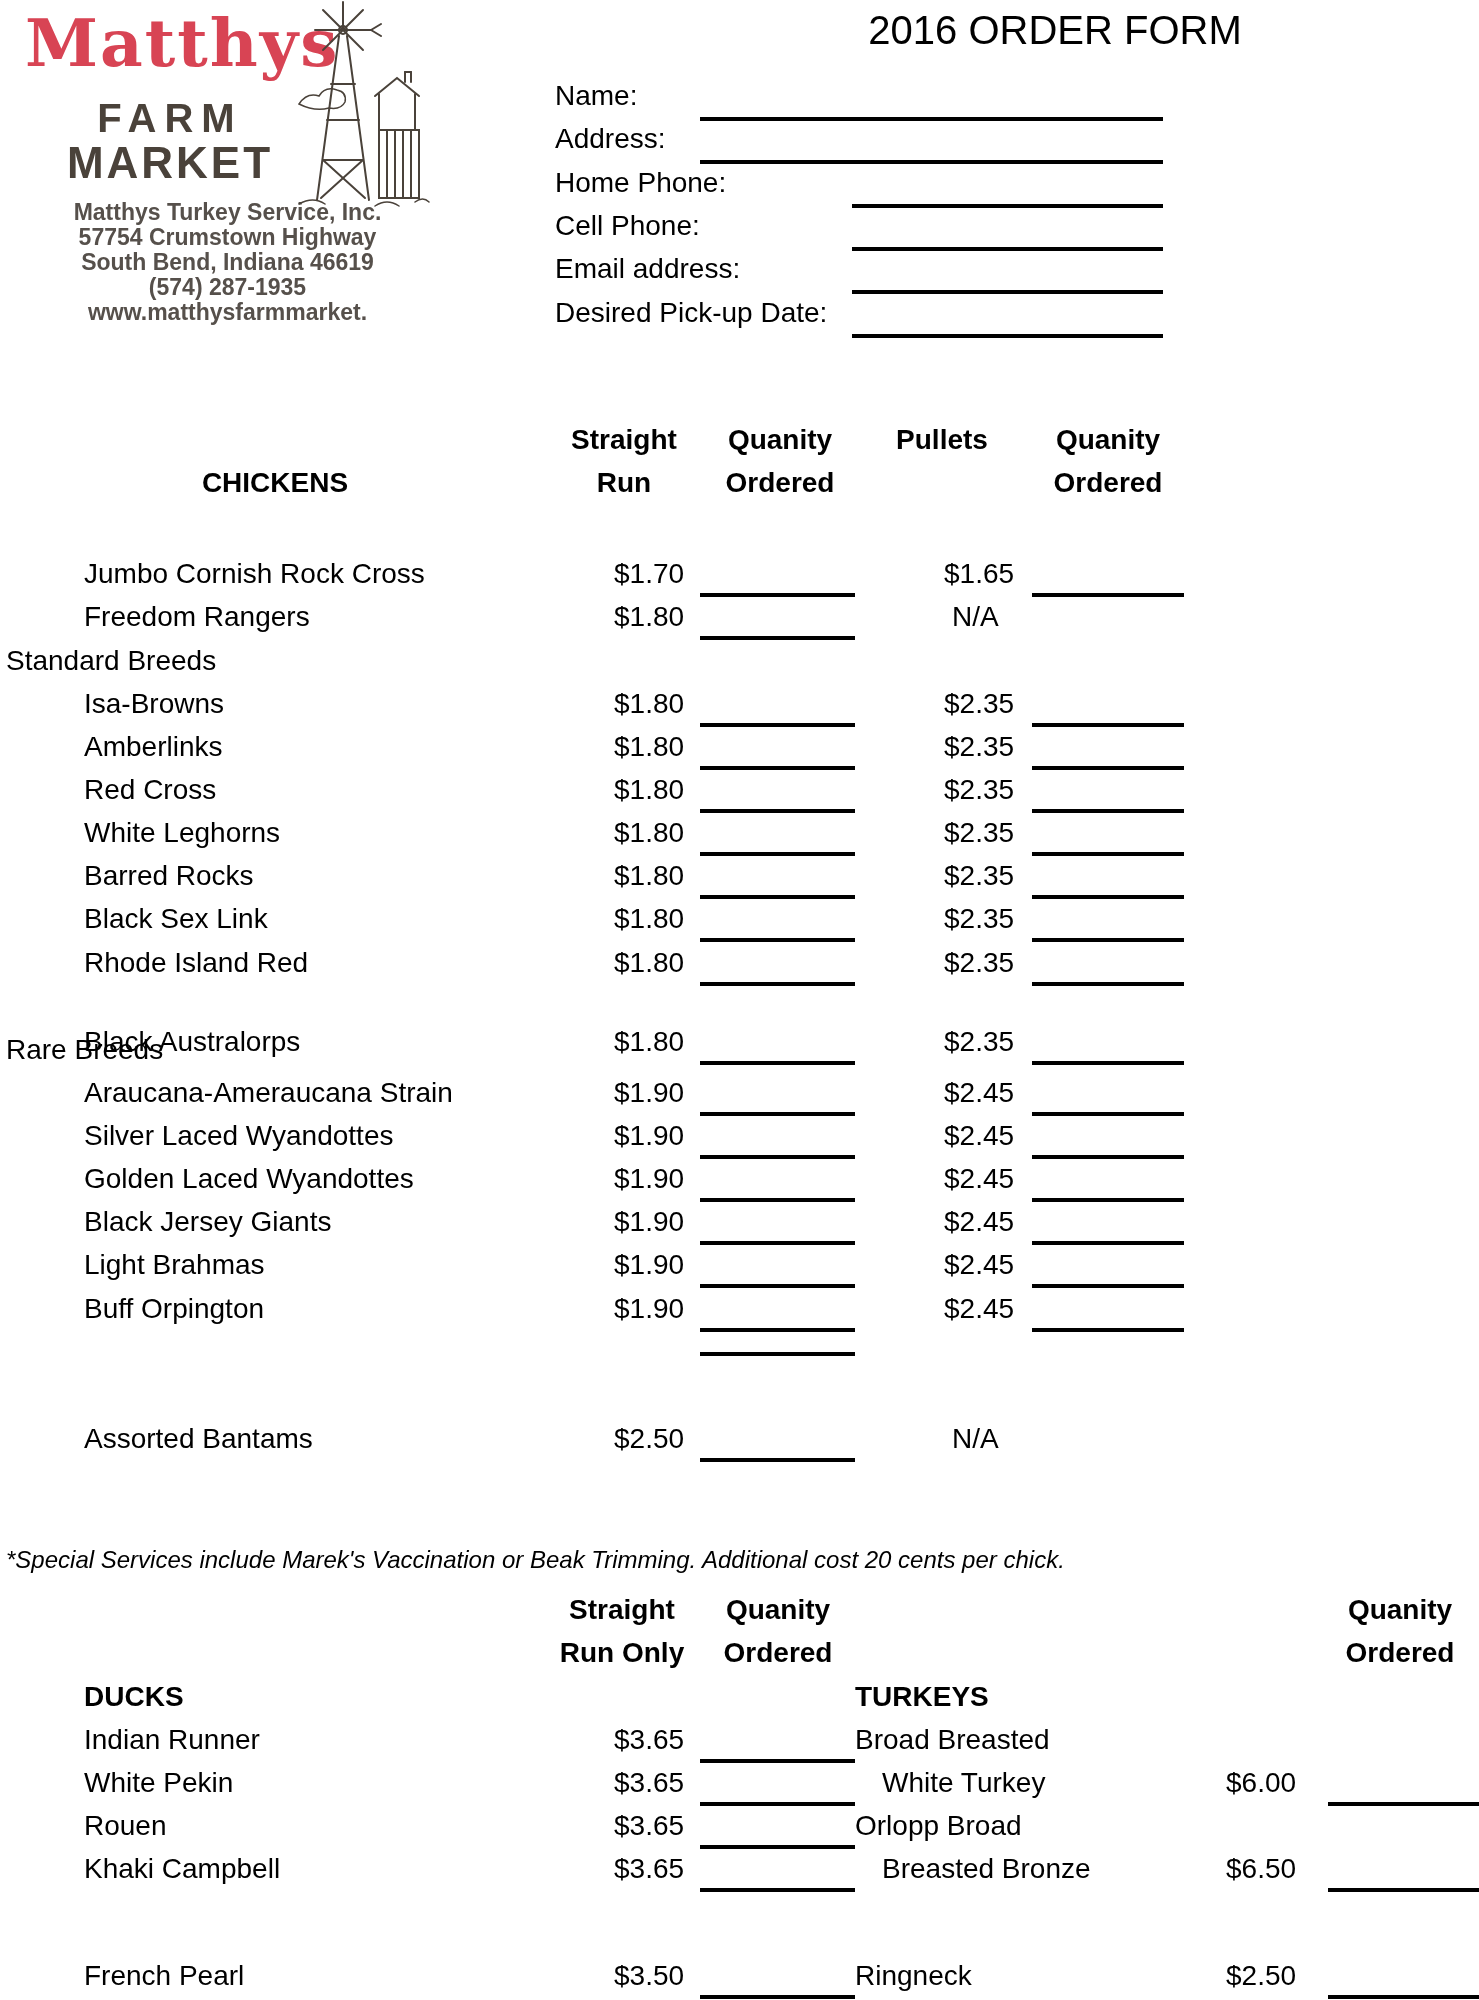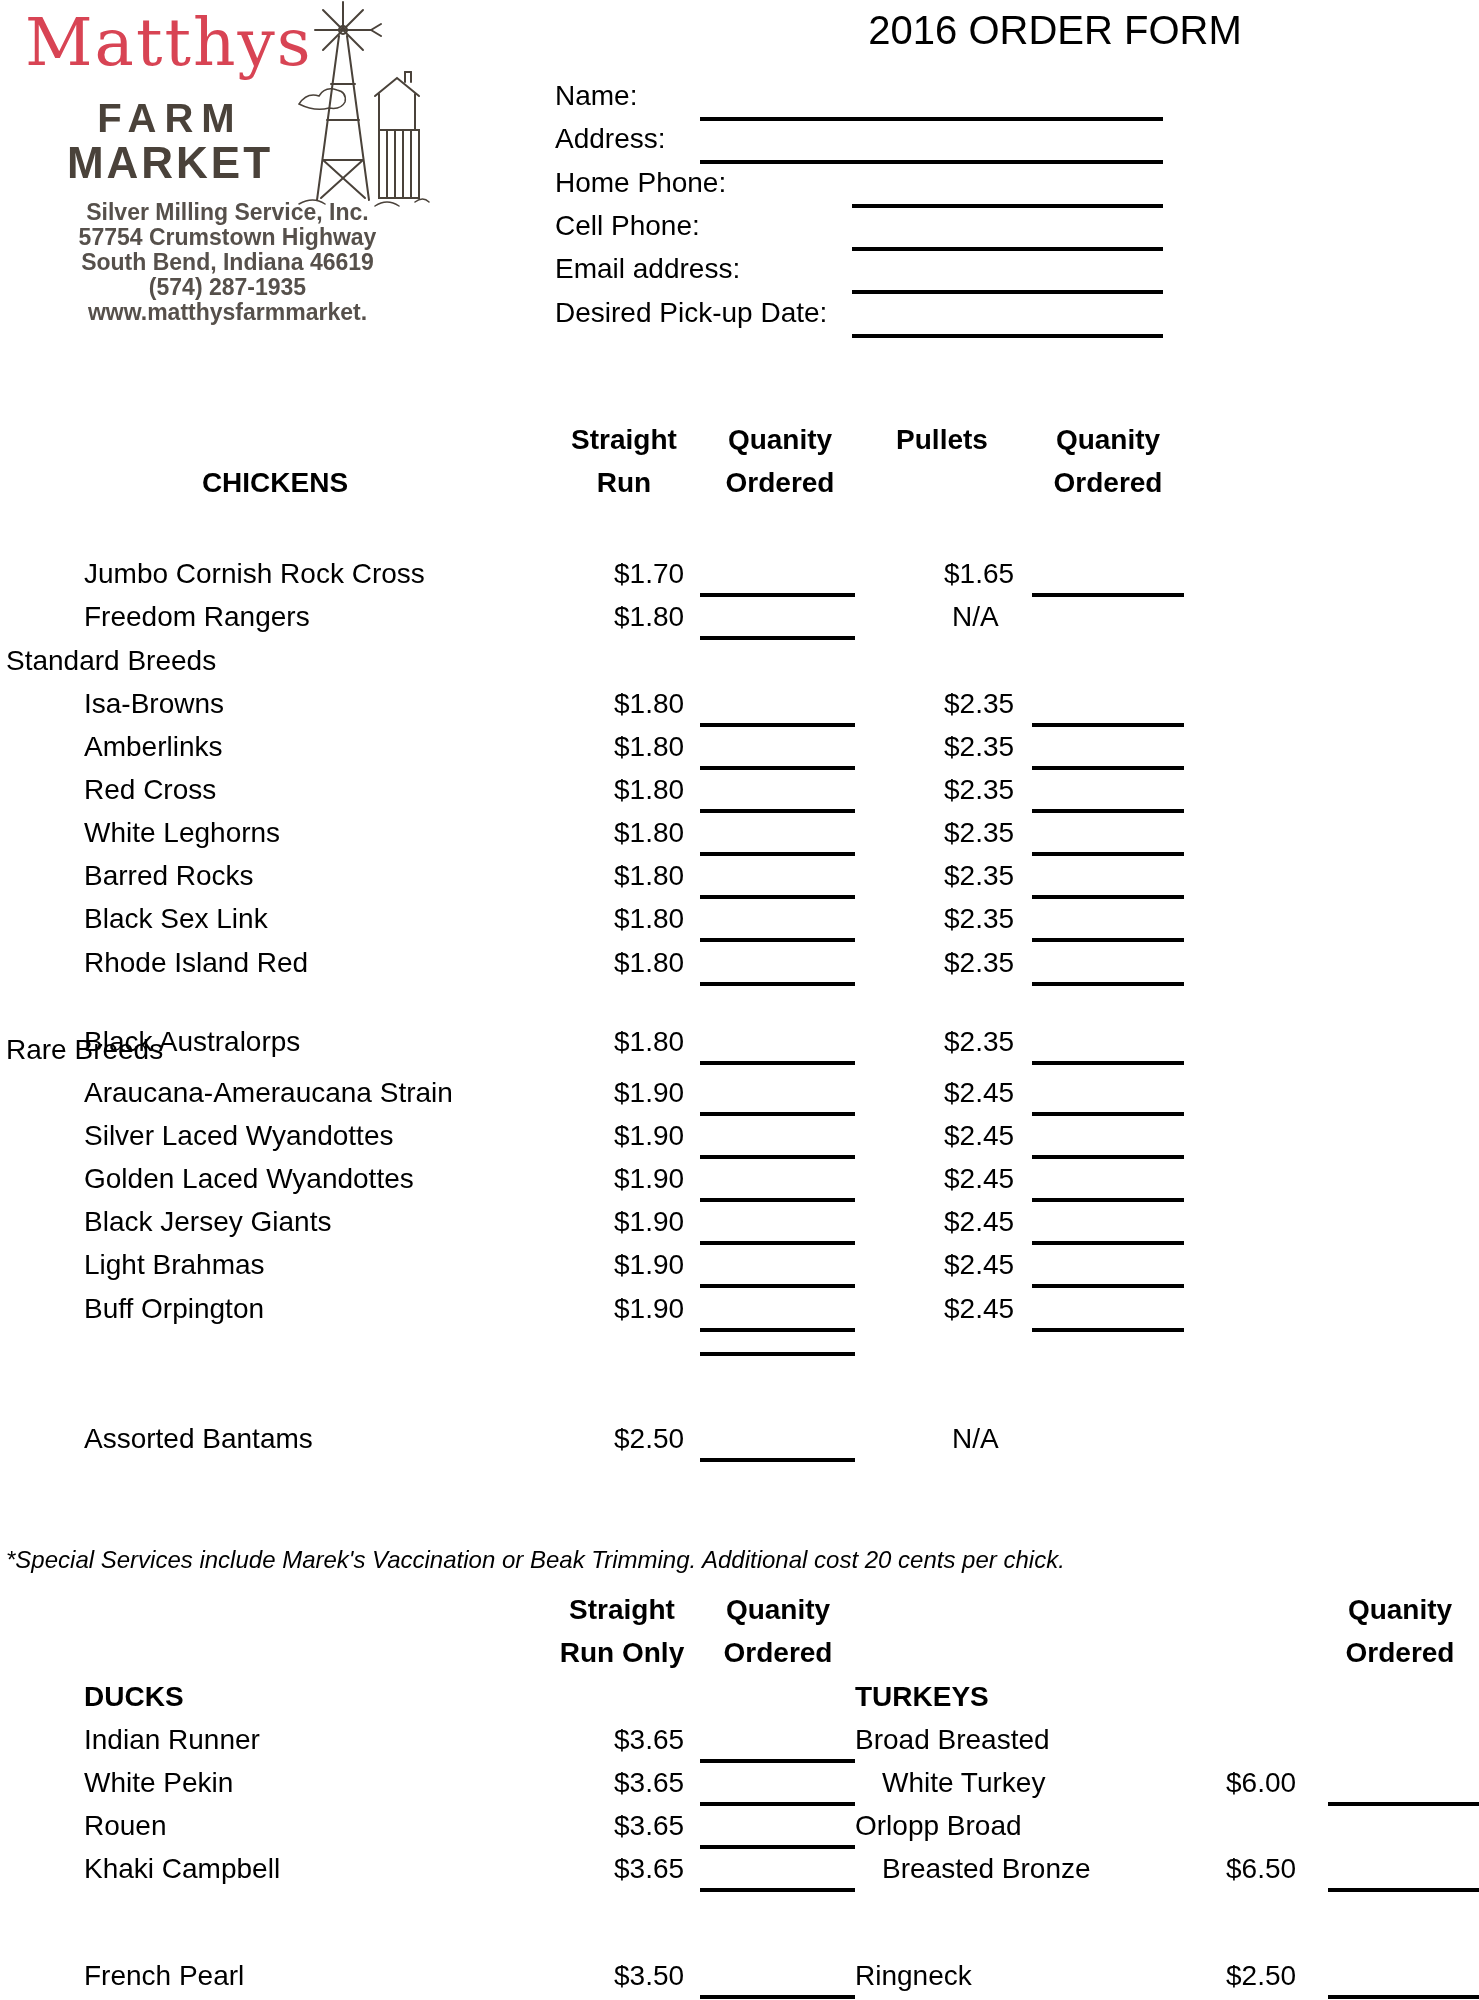--- a/index.html
+++ b/index.html
@@ -18,42 +18,42 @@
   .u1{left:700px;width:155px;top:37px;}
   .u2{left:1032px;width:152px;top:37px;}
   .lu{left:700px;width:155px;top:37px;}
   .tu{left:1328px;width:151px;top:37px;}
   .tn{left:855px;}
   .tni{left:882px;}
   .tp{left:1226px;}
   .lbl{position:absolute;font-size:28px;white-space:nowrap;}
   .b{font-weight:bold;}
   
-  .brand{position:absolute;left:25px;top:4px;font-family:"DejaVu Serif",serif;font-weight:normal;
+  .brand{position:absolute;left:25px;top:4px;font-family:"DejaVu Serif",serif;font-weight:bold;
          font-size:66px;color:#d84454;letter-spacing:2px;}
   .farm{position:absolute;left:25px;top:96px;width:290px;text-align:center;font-weight:bold;
         font-size:40px;letter-spacing:8px;color:#4a423a;}
   .market{position:absolute;left:25px;top:138px;width:290px;text-align:center;font-weight:bold;
         font-size:44px;letter-spacing:3px;color:#4a423a;}
   .addr{position:absolute;left:40px;top:200px;width:375px;text-align:center;font-weight:bold;
         font-size:23px;line-height:25px;color:#56504b;}
   .title{position:absolute;left:830px;top:8px;width:450px;text-align:center;font-size:40px;}
   .note{position:absolute;left:6px;top:1546px;font-size:24px;font-style:italic;}
 </style>
 </head>
 <body>
 
 <div class="page">
 
   <div class="abs" style="left:0;top:0;width:430px;height:330px;">
     <div class="brand">Matthys</div>
     <div class="farm">FARM</div>
     <div class="market">MARKET</div>
     <div class="addr">
-      <div>Silver Milling Service, Inc.</div>
+      <div>Matthys Turkey Service, Inc.</div>
       <div>57754 Crumstown Highway</div>
       <div>South Bend, Indiana 46619</div>
       <div>(574) 287-1935</div>
       <div>www.matthysfarmmarket.</div>
     </div>
     <svg class="abs" style="left:295px;top:0;" width="135" height="210" viewBox="0 0 135 210" fill="none" stroke="#4a423a" stroke-width="2" stroke-linecap="round">
 
       <g stroke-width="2">
         <line x1="48" y1="30" x2="48" y2="2"></line>
           <line x1="48" y1="30" x2="68" y2="10"></line>

